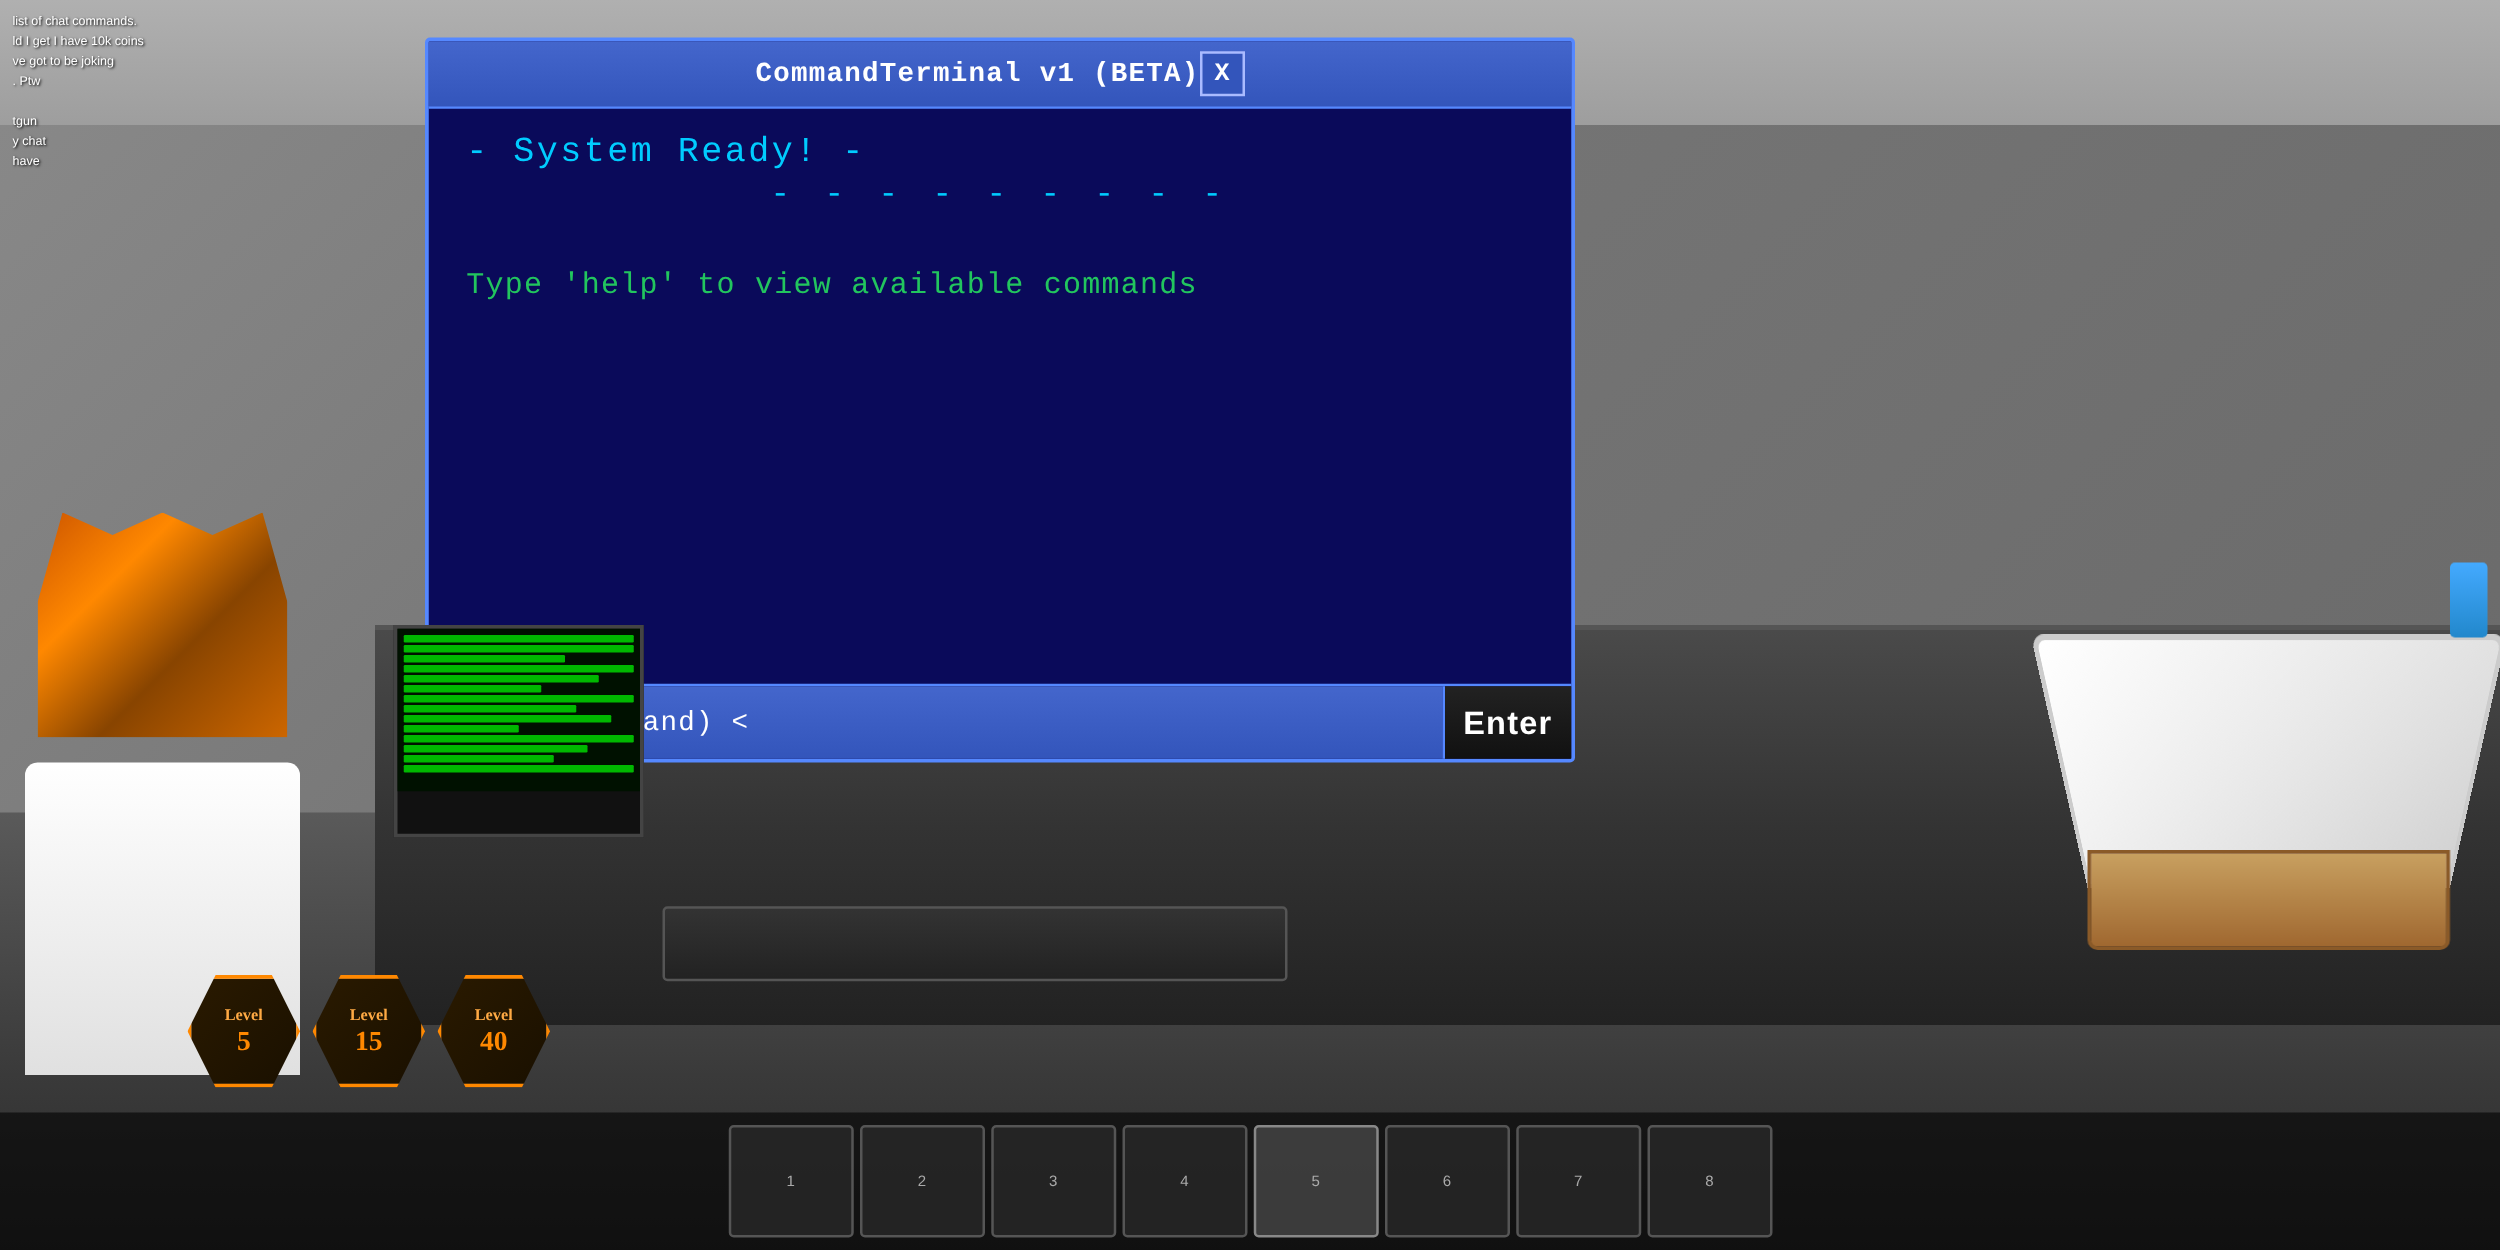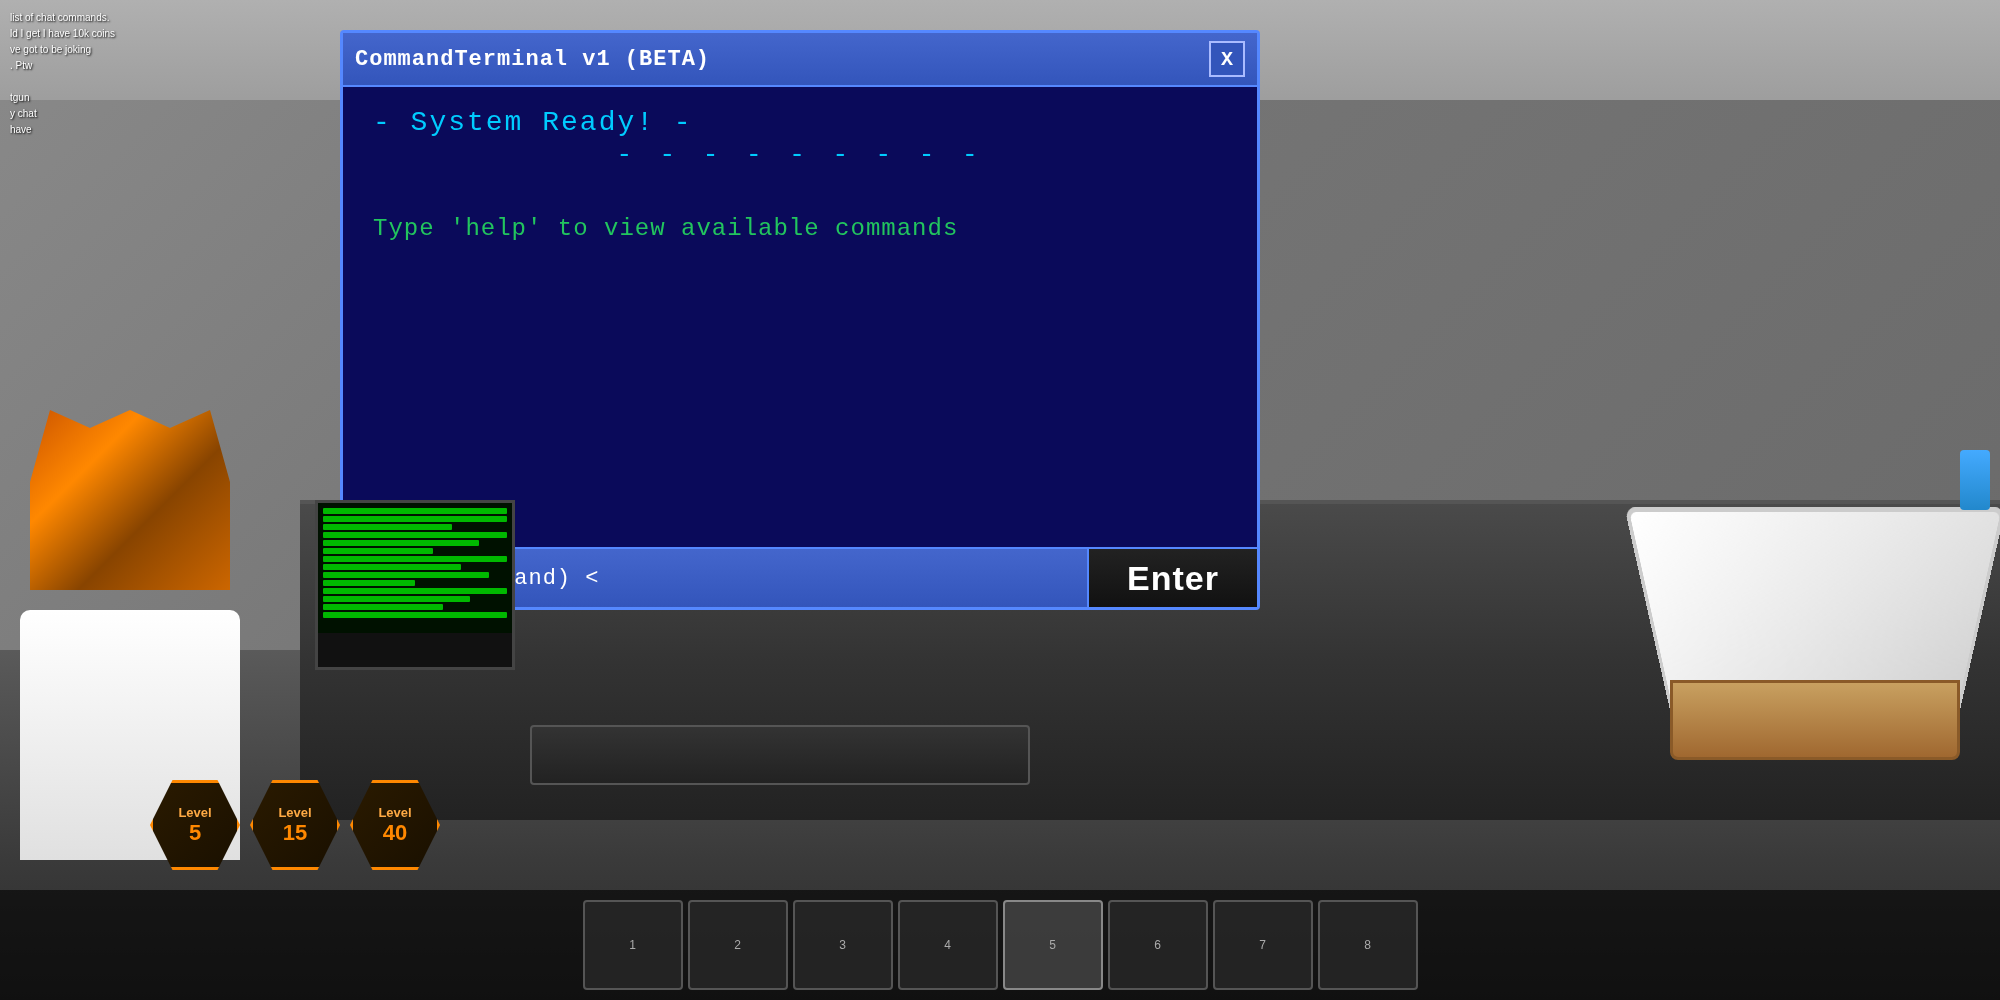--- a/index.html
+++ b/index.html
@@ -84,21 +84,21 @@
       z-index: 5;
       display: flex;
       flex-direction: column;
     }
 
     .terminal-titlebar {
       background: linear-gradient(180deg, #4466cc 0%, #3355bb 100%);
       padding: 8px 12px;
       display: flex;
       align-items: center;
-      justify-content: space-between;
+      justify-content: center;
       border-bottom: 2px solid #5588ff;
     }
 
     .terminal-title {
       color: #ffffff;
       font-size: 22px;
       font-weight: bold;
       font-family: 'Courier New', monospace;
       letter-spacing: 1px;
     }
@@ -168,24 +168,24 @@
       font-size: 22px;
       font-family: 'Courier New', monospace;
       color: #ffffff;
       letter-spacing: 1px;
     }
 
     .enter-btn {
       background: linear-gradient(180deg, #222 0%, #111 100%);
       border-left: 2px solid #5588ff;
       color: white;
-      font-size: 34px;
+      font-size: 26px;
       font-weight: bold;
       font-family: Arial, sans-serif;
-      padding: 0 38px;
+      padding: 0 15px;
       display: flex;
       align-items: center;
       cursor: pointer;
       letter-spacing: 1px;
     }
 
     
     .avatar-area {
       position: absolute;
       bottom: 140px;
@@ -307,21 +307,21 @@
       display: flex;
       flex-direction: column;
       align-items: center;
       justify-content: center;
       width: 90px;
       height: 90px;
       background: linear-gradient(135deg, #2a1a00 0%, #1a1000 100%);
       border: 3px solid #ff8800;
       clip-path: polygon(25% 0%, 75% 0%, 100% 50%, 75% 100%, 25% 100%, 0% 50%);
       color: #ff8800;
-      font-family: Liberation Sans, sans-serif;
+      font-family: Liberation Serif, serif;
       font-weight: bold;
     }
 
     .level-label {
       font-size: 13px;
       color: #ffaa44;
     }
 
     .level-number {
       font-size: 22px;

